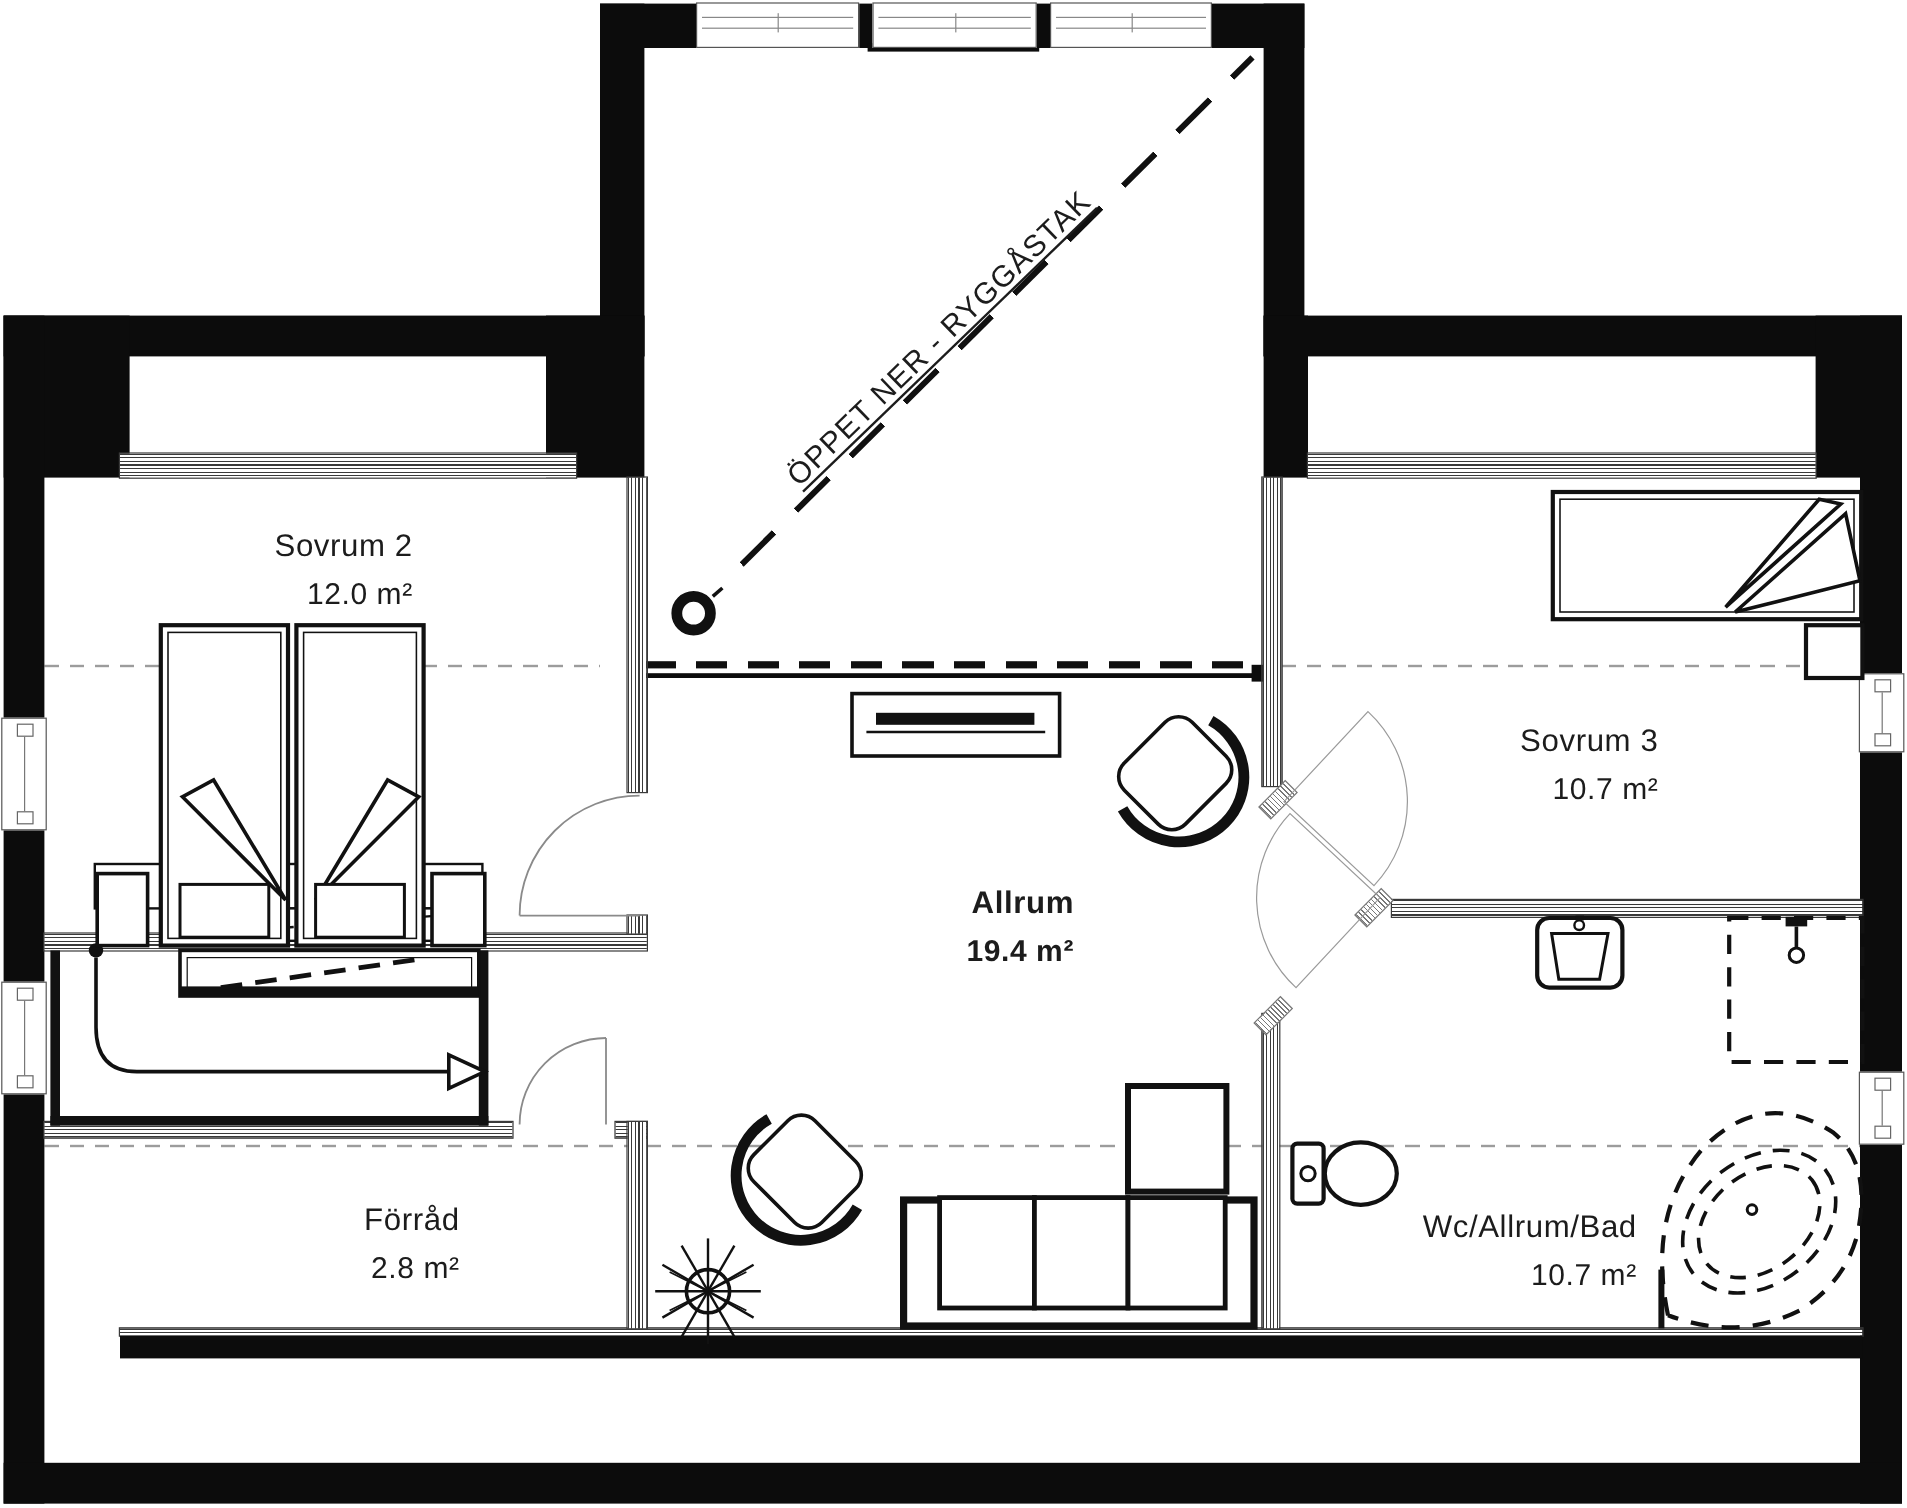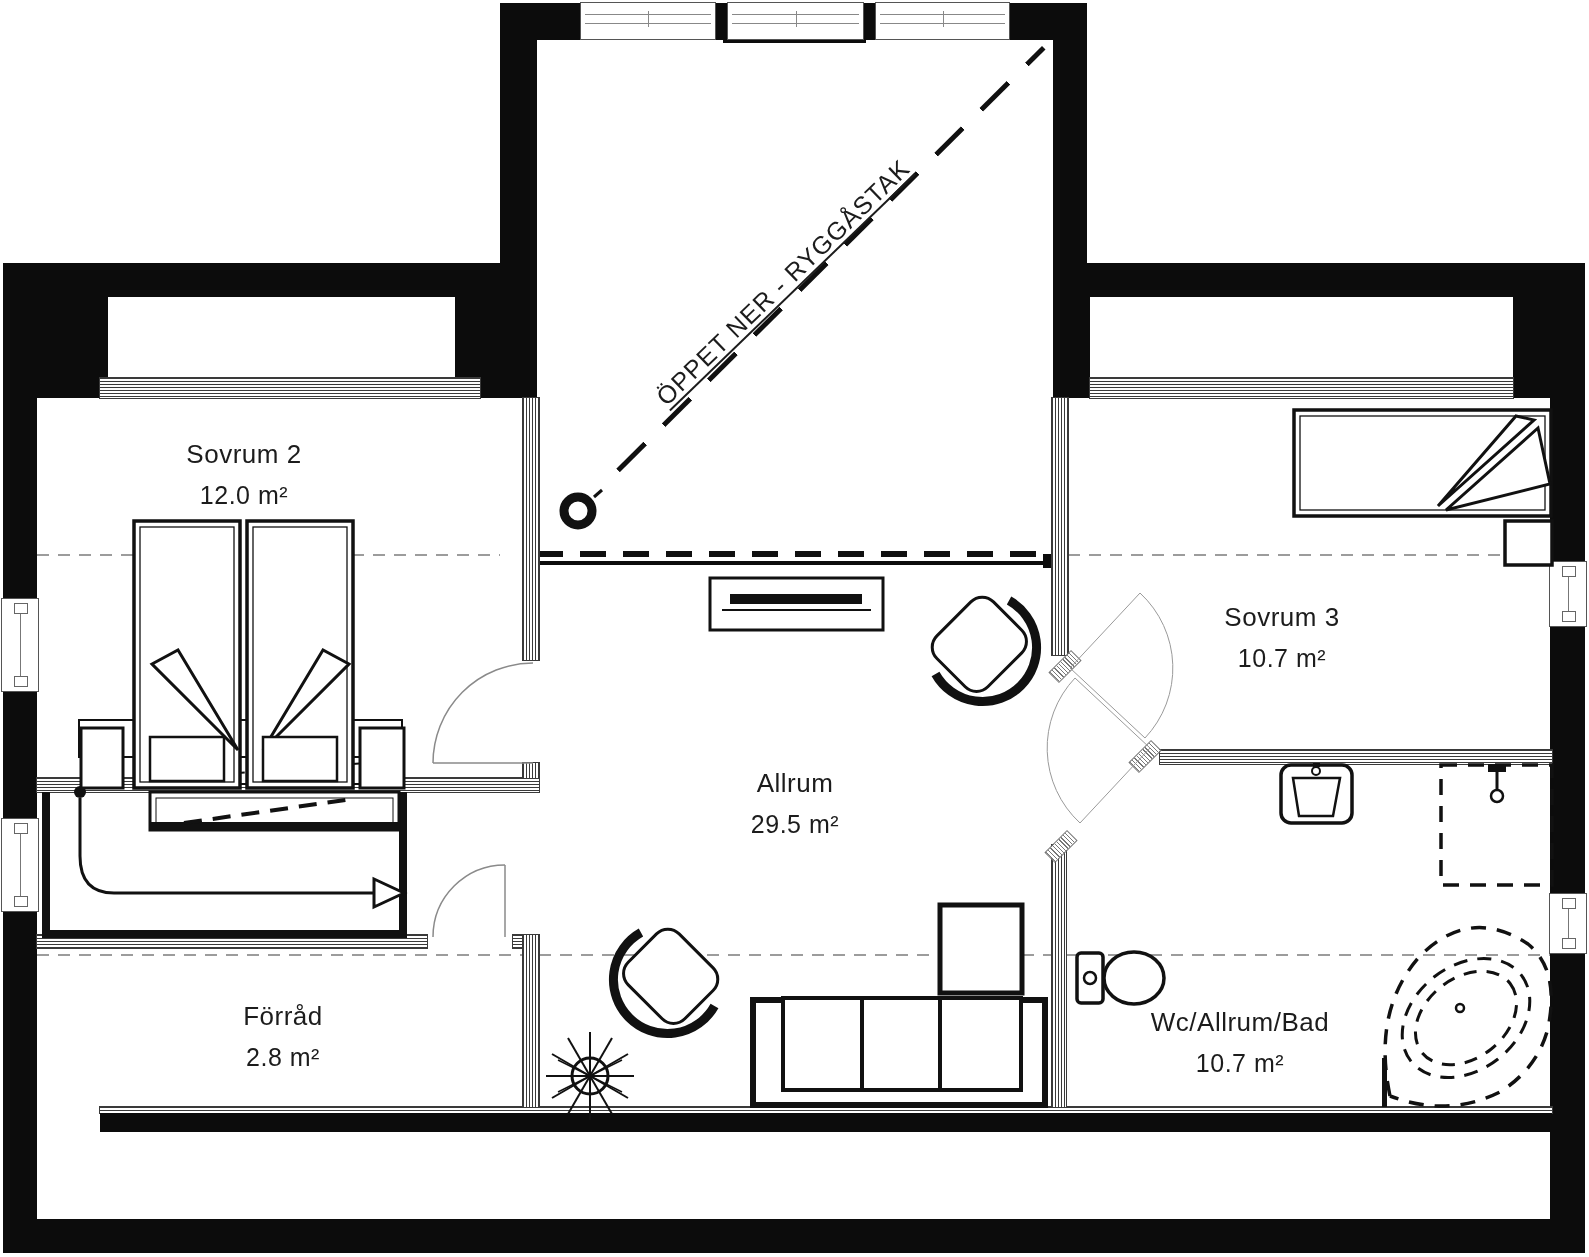--- a/index.html
+++ b/index.html
@@ -13,21 +13,21 @@
   .diagdash{position:absolute;height:5px;background:repeating-linear-gradient(to right,#101010 0 38px,transparent 38px 64px);
             transform-origin:0 50%;transform:rotate(-44.8deg);}
   .winv{position:absolute;background:#fff;border:1px solid #555;}
   .winv .mid{position:absolute;left:50%;top:6px;bottom:6px;width:1px;background:#777;}
   .winv .h1,.winv .h2{position:absolute;left:50%;width:12px;height:9px;margin-left:-6px;border:1px solid #666;background:#fff;}
   .winv .h1{top:4px}.winv .h2{bottom:4px}
   .winh{position:absolute;background:#fff;border:1px solid #555;}
   .winh .l1,.winh .l2{position:absolute;left:4px;right:4px;height:1px;background:#888;}
   .winh .l1{top:11px}.winh .l2{top:20px}
   .winh .tick{position:absolute;left:50%;top:8px;width:1px;height:16px;background:#888;}
-  .label{position:absolute;text-align:center;line-height:1.12;}
+  .label{position:absolute;text-align:right;line-height:1.12;}
   .label .rn{font-size:26px;letter-spacing:0.5px;display:block;}
   .label .ra{font-size:25px;letter-spacing:0.5px;display:block;margin-top:12px;}
   .annot{position:absolute;left:571px;top:268px;width:424px;text-align:center;
          transform:rotate(-44deg);font-size:25px;letter-spacing:1px;
          text-decoration:underline;text-underline-offset:4px;white-space:nowrap;}
   svg.overlay{position:absolute;left:0;top:0;}
   .jamb{position:absolute;width:30px;height:13px;background:repeating-linear-gradient(to right,#777 0 1px,#fff 1px 3px);
         outline:1px solid #777;transform:rotate(-45deg);}
 </style>
 </head>
@@ -253,23 +253,23 @@
   </svg>
 
   <div class="label" style="left:144px;top:440px;width:200px;">
     <span class="rn">Sovrum 2</span>
     <span class="ra">12.0 m²</span>
   </div>
   <div class="label" style="left:1182px;top:603px;width:200px;">
     <span class="rn">Sovrum 3</span>
     <span class="ra">10.7 m²</span>
   </div>
-  <div class="label" style="left:695px;top:769px;width:200px;">
+  <div class="label" style="left:695px;top:738px;width:200px;font-weight:bold;">
     <span class="rn">Allrum</span>
-    <span class="ra">29.5 m²</span>
+    <span class="ra">19.4 m²</span>
   </div>
   <div class="label" style="left:183px;top:1002px;width:200px;">
     <span class="rn">Förråd</span>
     <span class="ra">2.8 m²</span>
   </div>
   <div class="label" style="left:1116px;top:1008px;width:248px;">
     <span class="rn">Wc/Allrum/Bad</span>
     <span class="ra">10.7 m²</span>
   </div>
 

